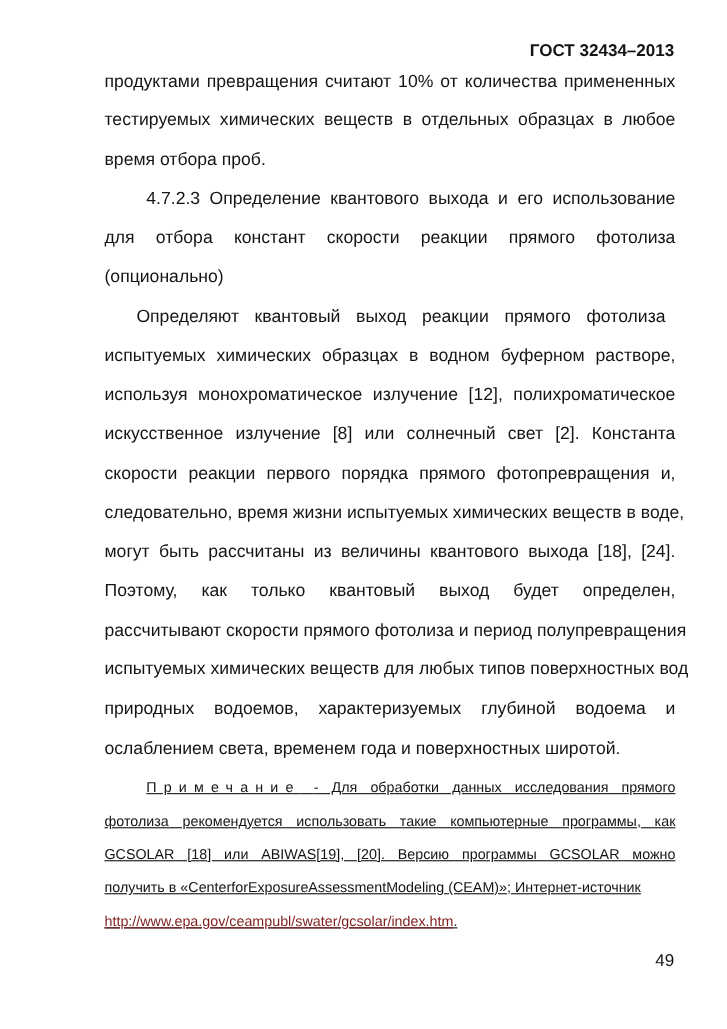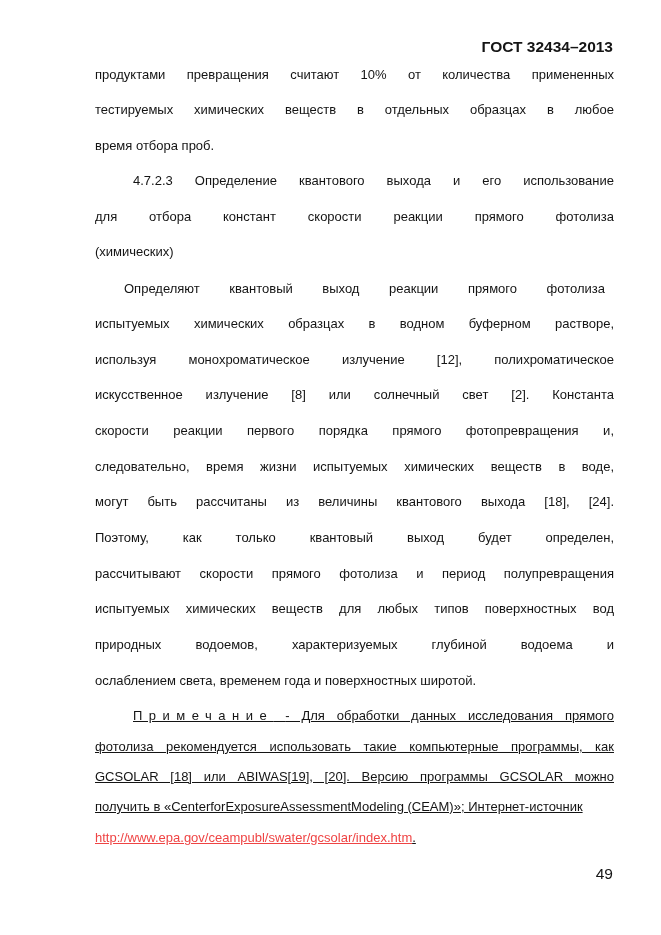--- a/index.html
+++ b/index.html
@@ -1,38 +1,38 @@
 <!DOCTYPE html>
 <html><head>
   <meta charset="utf-8">
   <style>
     html, body { margin: 0; padding: 0; background: #ffffff; }
     body { width: 661px; height: 935px; position: relative; overflow: hidden;
       font-family: "Liberation Sans", sans-serif; color: #141414; }
     .header { position: absolute; top: 38px; right: 48px; font-weight: bold; font-size: 15.5px; }
-    .line { position: absolute; left: 95px; width: 519px; font-size: 13px; line-height: 20px;
+    .line { position: absolute; left: 95px; width: 519px; font-size: 16px; line-height: 20px;
       white-space: nowrap; }
     .just { text-align: justify; text-align-last: justify; }
     .note { font-size: 13px; text-decoration: underline; }
     .spaced { letter-spacing: 6.5px; }
-    a.link { color: #ef4444; text-decoration: underline; }
+    a.link { color: #7f1d1d; text-decoration: underline; }
     .pagenum { position: absolute; top: 865px; right: 48px; font-size: 15.5px; }
   </style>
 </head>
 <body>
 
 <div class="header">ГОСТ 32434–2013</div>
 
 <div class="line just" style="top:65px">продуктами превращения считают 10%  от количества примененных</div>
 <div class="line just" style="top:100px">тестируемых химических веществ в отдельных образцах в любое</div>
 <div class="line" style="top:136px">время отбора проб.</div>
 
 <div class="line just" style="top:171px; left:133px; width:481px">4.7.2.3 Определение квантового выхода и его использование</div>
 <div class="line just" style="top:207px">для отбора констант скорости реакции прямого фотолиза</div>
-<div class="line" style="top:242px">(химических)</div>
+<div class="line" style="top:242px">(опционально)</div>
 
 <div class="line just" style="top:279px; left:124px; width:481px">Определяют квантовый выход реакции прямого фотолиза</div>
 <div class="line just" style="top:314px">испытуемых химических образцах в водном буферном растворе,</div>
 <div class="line just" style="top:350px">используя монохроматическое излучение [12], полихроматическое</div>
 <div class="line just" style="top:385px">искусственное излучение [8] или солнечный свет [2]. Константа</div>
 <div class="line just" style="top:421px">скорости реакции первого порядка прямого фотопревращения и,</div>
 <div class="line just" style="top:457px">следовательно, время жизни испытуемых химических веществ в воде,</div>
 <div class="line just" style="top:492px">могут быть рассчитаны из величины квантового выхода [18], [24].</div>
 <div class="line just" style="top:528px">Поэтому, как только квантовый выход будет определен,</div>
 <div class="line just" style="top:564px">рассчитывают скорости прямого фотолиза и период полупревращения</div>

